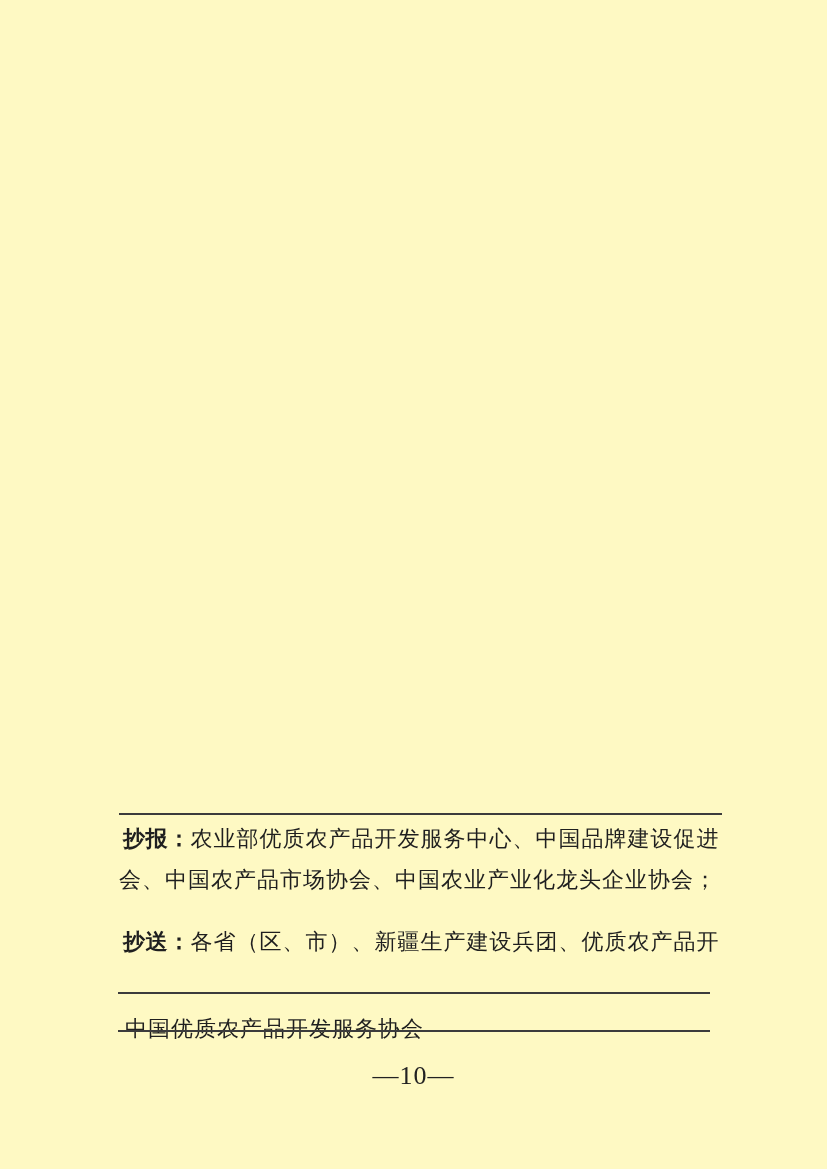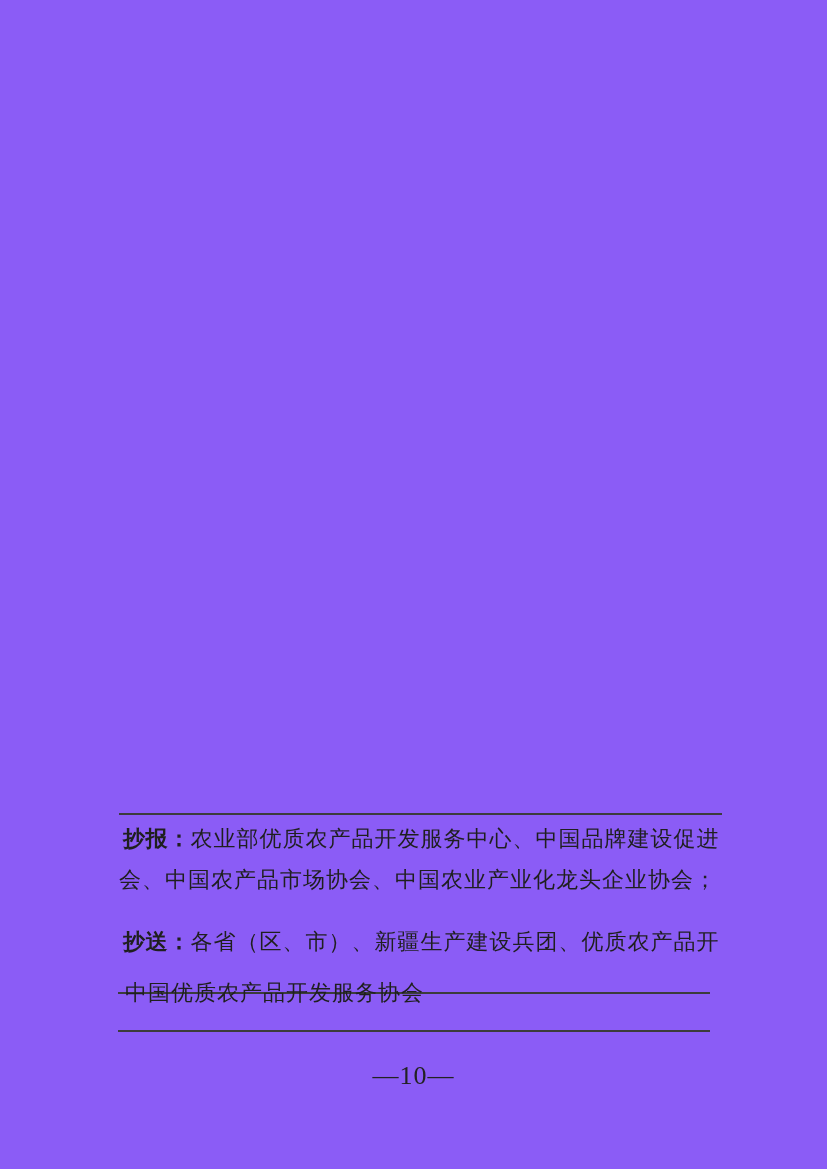--- a/index.html
+++ b/index.html
@@ -5,21 +5,21 @@
   html, body {
     margin: 0;
     padding: 0;
     background: #888;
   }
   .page {
     position: relative;
     width: 827px;
     height: 1169px;
     margin: 0 auto;
-    background: #8b5cf6;
+    background: #fef9c3;
     overflow: hidden;
     font-family: "Liberation Serif", "DejaVu Serif", serif;
     color: #1f1f1f;
   }
   .rule {
     position: absolute;
     height: 2px;
     background: #3c3c3c;
   }
   .rule-top    { left: 119px; top: 813px; width: 603px; }
@@ -39,21 +39,21 @@
     letter-spacing: 0.5px;
   }
   .report-line1 { left: 123px; top: 826px; }
   .report-line2 { left: 119px; top: 867px; text-align: right; }
   .send-line1   { left: 123px; top: 929px; }
   .send-line2   { left: 186px; top: 961px; }
 
   .footer-row {
     position: absolute;
     left: 125px;
-    top: 980px;
+    top: 1016px;
     width: 572px;
     display: flex;
     justify-content: space-between;
     align-items: baseline;
     font-size: 22px;
     letter-spacing: 1px;
     line-height: 26px;
     white-space: nowrap;
   }
   .page-number {

